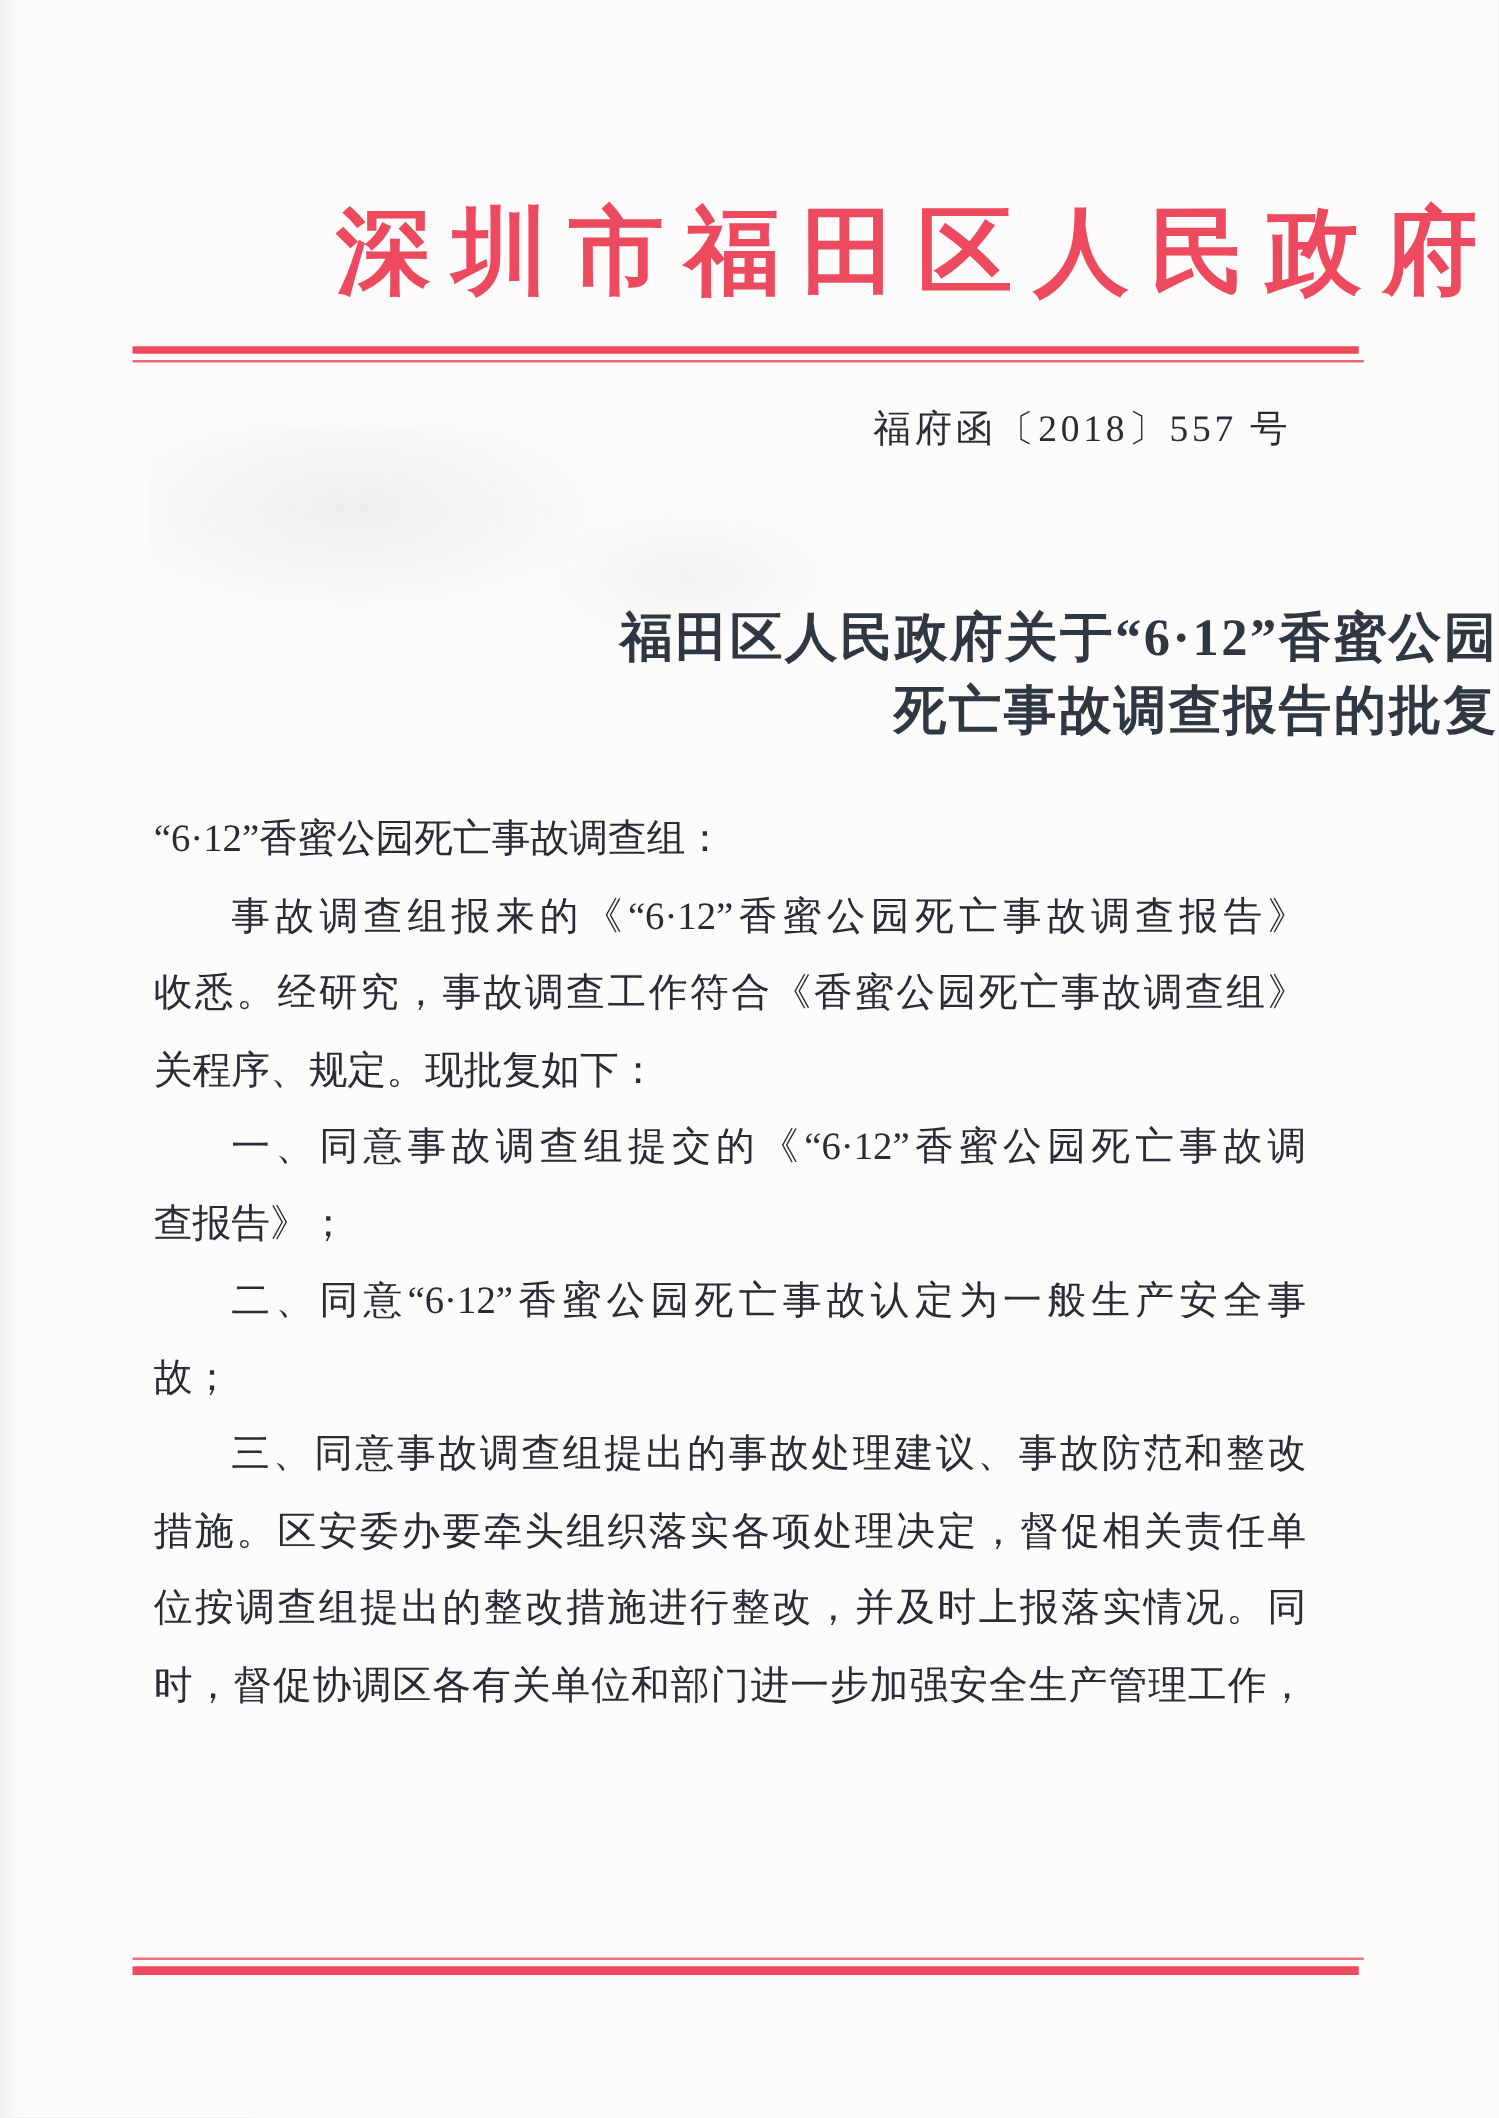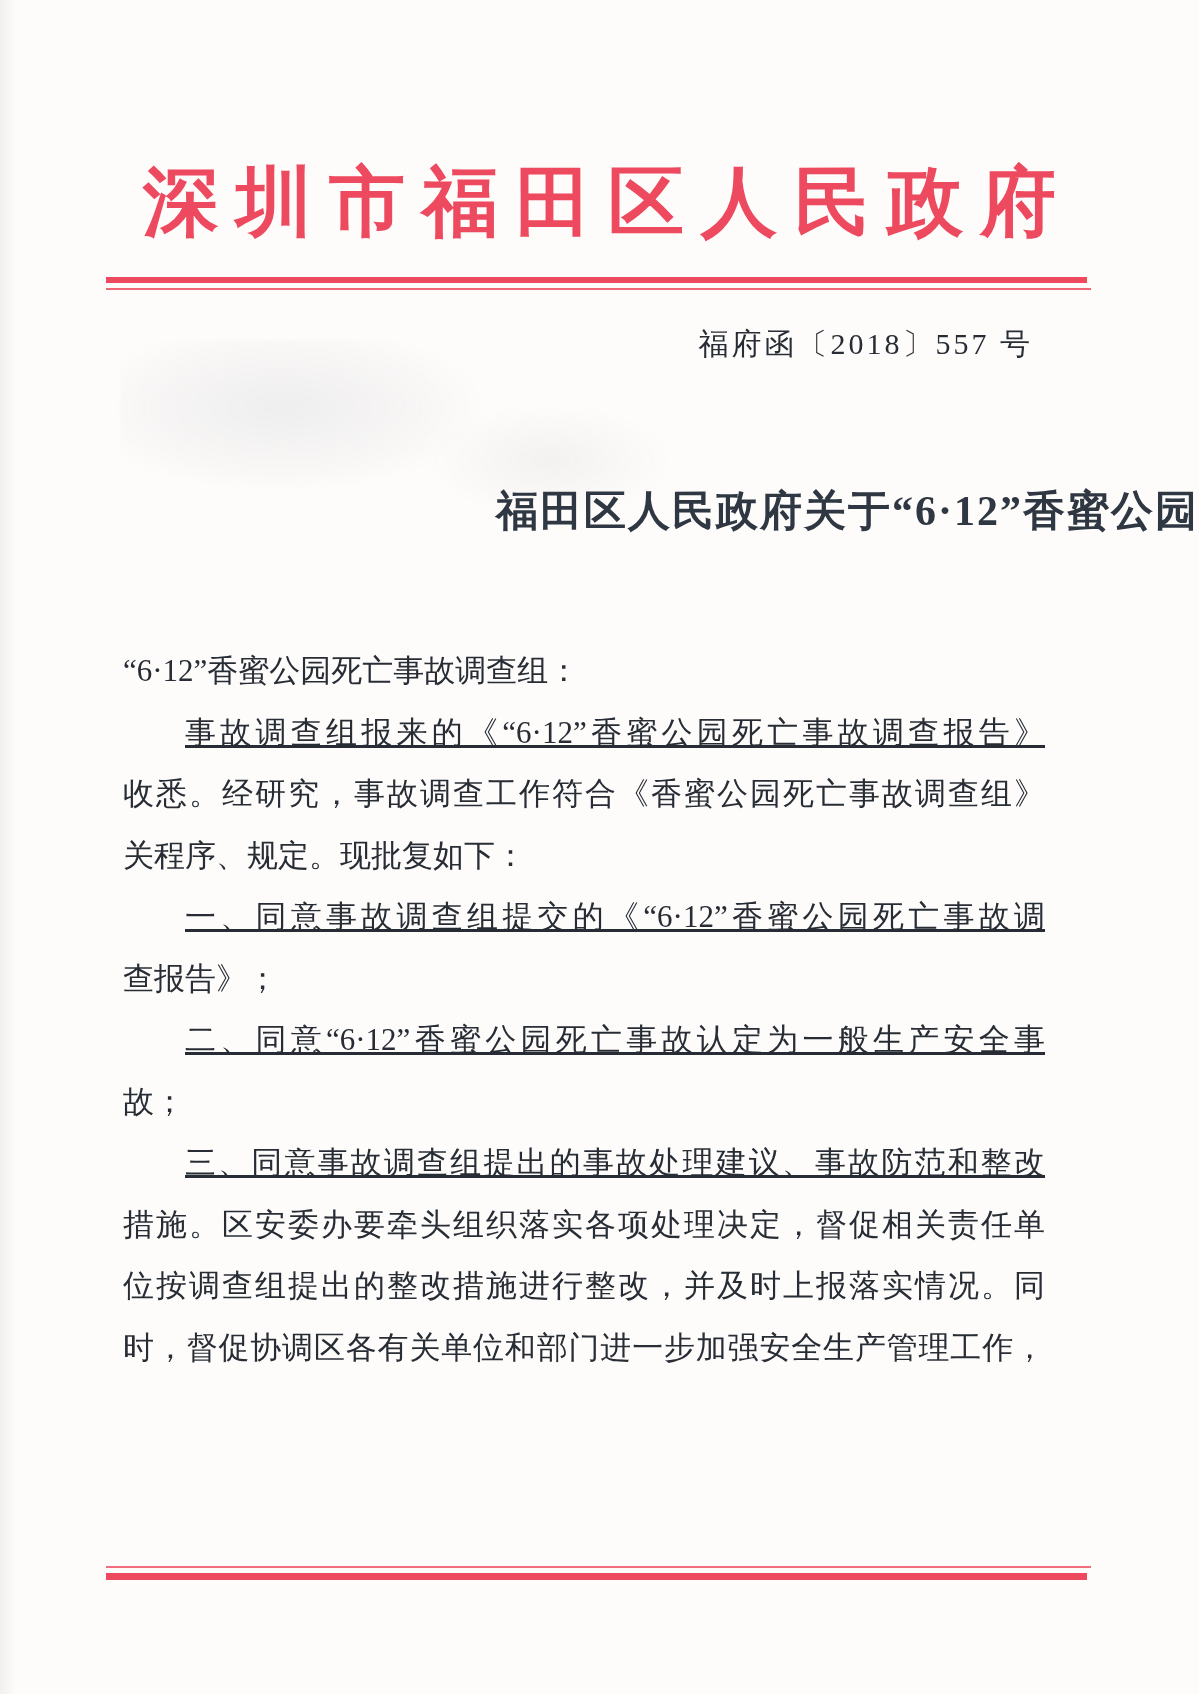--- a/index.html
+++ b/index.html
@@ -11,21 +11,21 @@
     overflow:hidden;
     font-family:"Liberation Serif","DejaVu Serif",serif;
   }
   .scan-edge{
     position:absolute;left:0;top:0;bottom:0;width:16px;
     background:linear-gradient(to right, rgba(90,90,95,0.07), rgba(90,90,95,0.0));
   }
   
   .org-name{
     position:absolute;top:156px;left:0;right:0;
-    text-align:center;
+    text-align:right;
     font-size:76px;line-height:92px;
     font-weight:900;
     color:var(--accent,#ee4a5f);
     letter-spacing:17px;
     padding-left:17px; 
     white-space:nowrap;
   }
   .rule-top{position:absolute;left:106px;right:112px;top:277px;}
   .rule-top .rt-thick{height:6px;background:var(--accent,#ee4a5f);}
   .rule-top .rt-thin{height:2px;background:var(--accent,#ee4a5f);margin-top:5px;margin-right:-4px;opacity:.85;}
@@ -63,21 +63,21 @@
   .body-text{
     position:absolute;top:640px;left:123px;width:922px;
     color:var(--body-ink,#262b33);
     font-size:31px;
   }
   .line{
     height:61.5px;line-height:61.5px;
     overflow:hidden;
     word-break:break-all;
   }
-  .ln-indent{padding-left:62px;text-decoration:underline;}
+  .ln-indent{padding-left:62px;}
   .ln-stretch{
     text-align:justify;
     text-align-last:justify;
   }
   
   .rule-bottom{position:absolute;left:106px;right:112px;top:1566px;}
   .rule-bottom .rb-thin{height:2px;background:var(--accent,#ee4a5f);margin-right:-4px;opacity:.8;}
   .rule-bottom .rb-thick{height:7px;background:var(--accent,#ee4a5f);margin-top:5px;}
 </style>
 </head>
@@ -94,20 +94,21 @@
     <div class="rt-thin"></div>
   </div>
 
   <div class="doc-number">福府函〔2018〕557 号</div>
 
   <div class="smudge smudge-a"></div>
   <div class="smudge smudge-b"></div>
 
   <div class="doc-title">
     <div class="title-line">福田区人民政府关于“6·12”香蜜公园</div>
+    <div class="title-line">死亡事故调查报告的批复</div>
   </div>
 
   <div class="body-text">
     <div class="line">“6·12”香蜜公园死亡事故调查组：</div>
     <div class="line ln-indent ln-stretch">事故调查组报来的《“6·12”香蜜公园死亡事故调查报告》</div>
     <div class="line ln-stretch">收悉。经研究，事故调查工作符合《香蜜公园死亡事故调查组》</div>
     <div class="line">关程序、规定。现批复如下：</div>
     <div class="line ln-indent ln-stretch">一、同意事故调查组提交的《“6·12”香蜜公园死亡事故调</div>
     <div class="line">查报告》；</div>
     <div class="line ln-indent ln-stretch">二、同意“6·12”香蜜公园死亡事故认定为一般生产安全事</div>

